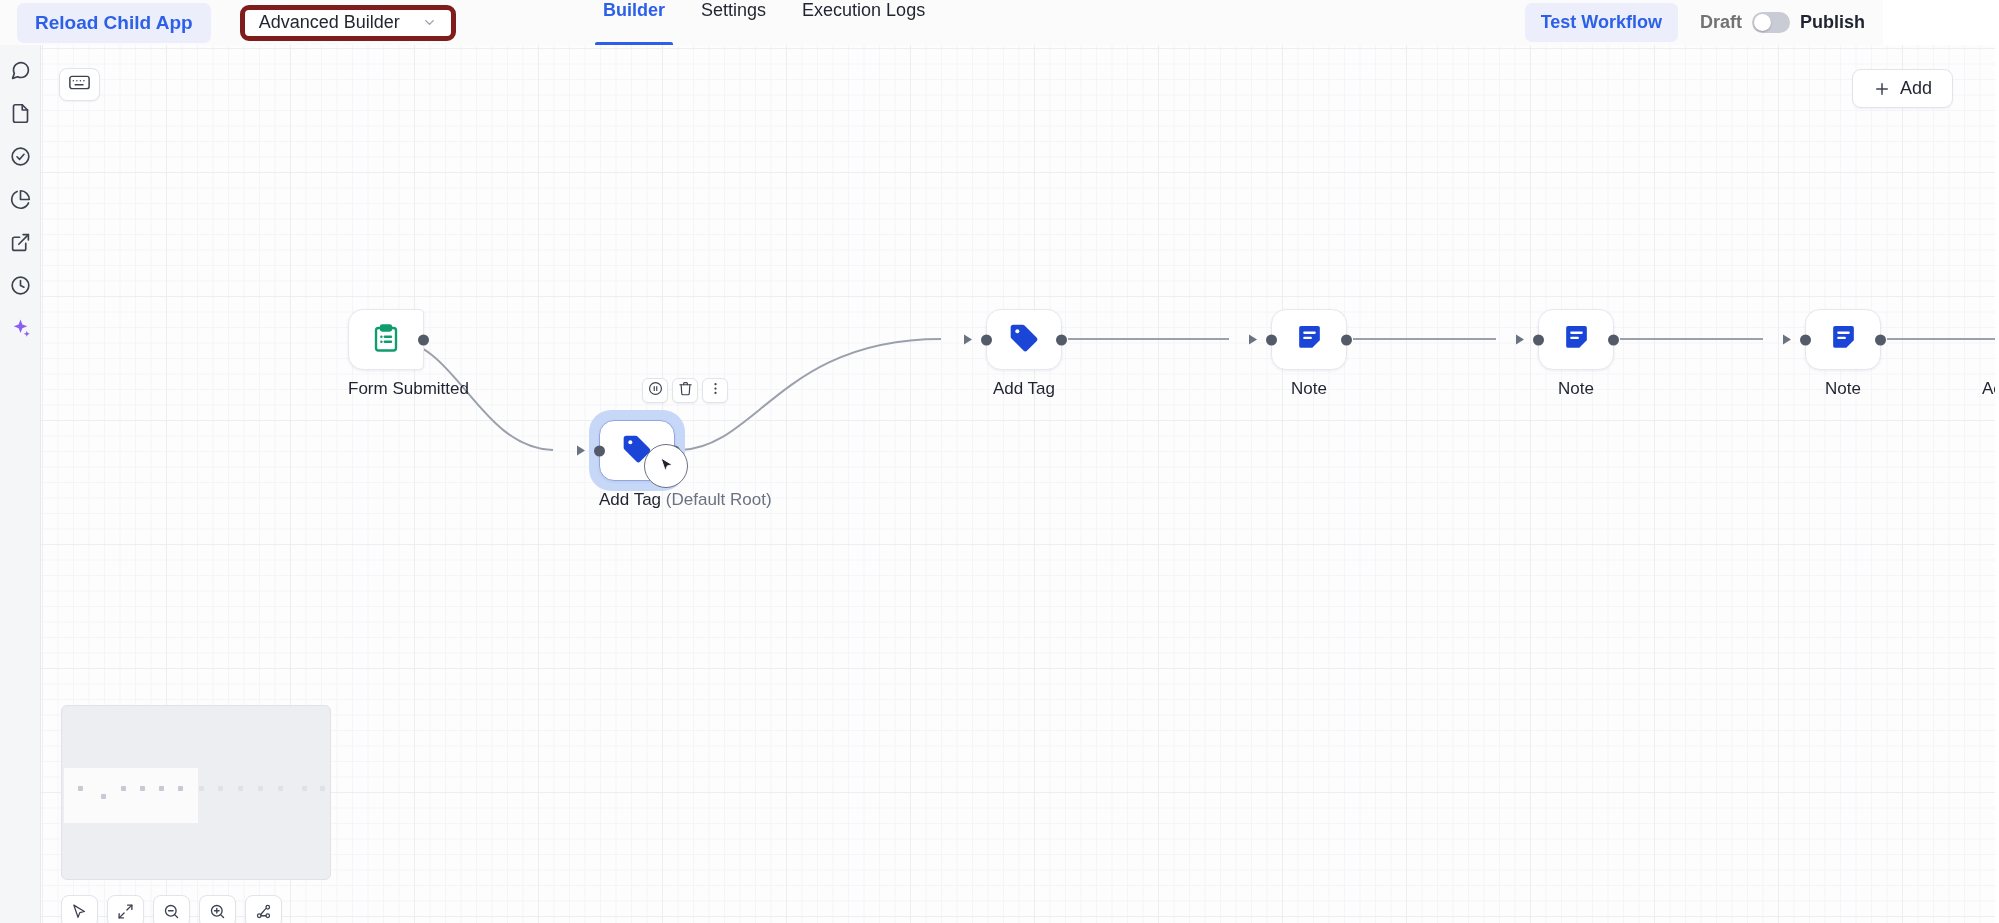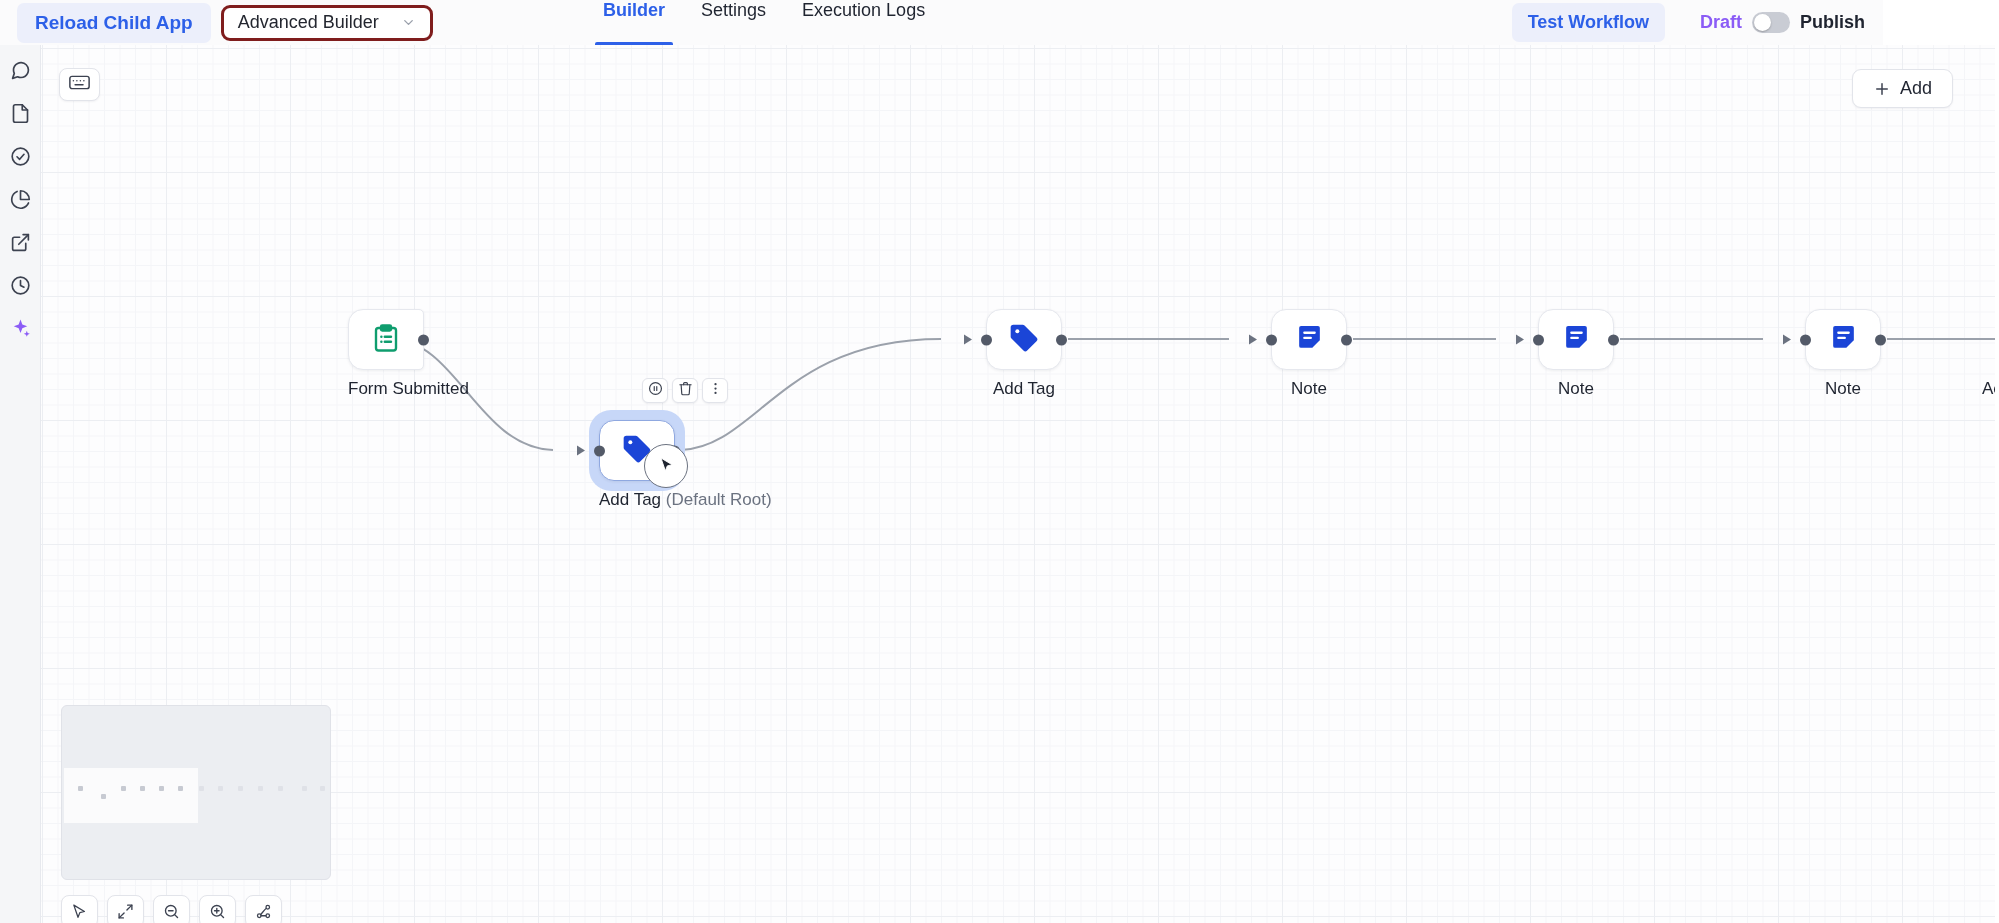--- a/index.html
+++ b/index.html
@@ -25,23 +25,23 @@
     font-size: 19px;
     font-weight: bold;
     padding: 9px 18px;
     border: none;
     border-radius: 7px;
     cursor: pointer;
     white-space: nowrap;
     font-family: "Liberation Sans", sans-serif;
   }
   .builder-select {
-    margin-left: 10px;
-    background: #ffffff;
-    border: 3px solid #7f1d1d;
+    margin-left: 29px;
+    background: #ffffff;
+    border: 5px solid #7f1d1d;
     border-radius: 9px;
     height: 36px;
     min-width: 200px;
     display: flex; align-items: center;
     justify-content: space-between;
     padding: 0 14px;
     cursor: pointer;
   }
   .builder-select .sel-label {
     font-size: 18px; color: #23262f;
@@ -88,22 +88,22 @@
     font-size: 18px;
     font-weight: bold;
     border: none;
     border-radius: 7px;
     padding: 9px 16px;
     cursor: pointer;
     white-space: nowrap;
     font-family: "Liberation Sans", sans-serif;
   }
   .draft-label {
-    margin-left: 35px;
-    font-size: 18px; font-weight: bold; color: #8b5cf6;
+    margin-left: 22px;
+    font-size: 18px; font-weight: bold; color: #737373;
   }
   .toggle {
     margin: 0 10px;
     width: 38px; height: 21px;
     border-radius: 11px;
     background: #c9ccd4;
     position: relative;
     cursor: pointer;
     flex-shrink: 0;
   }

